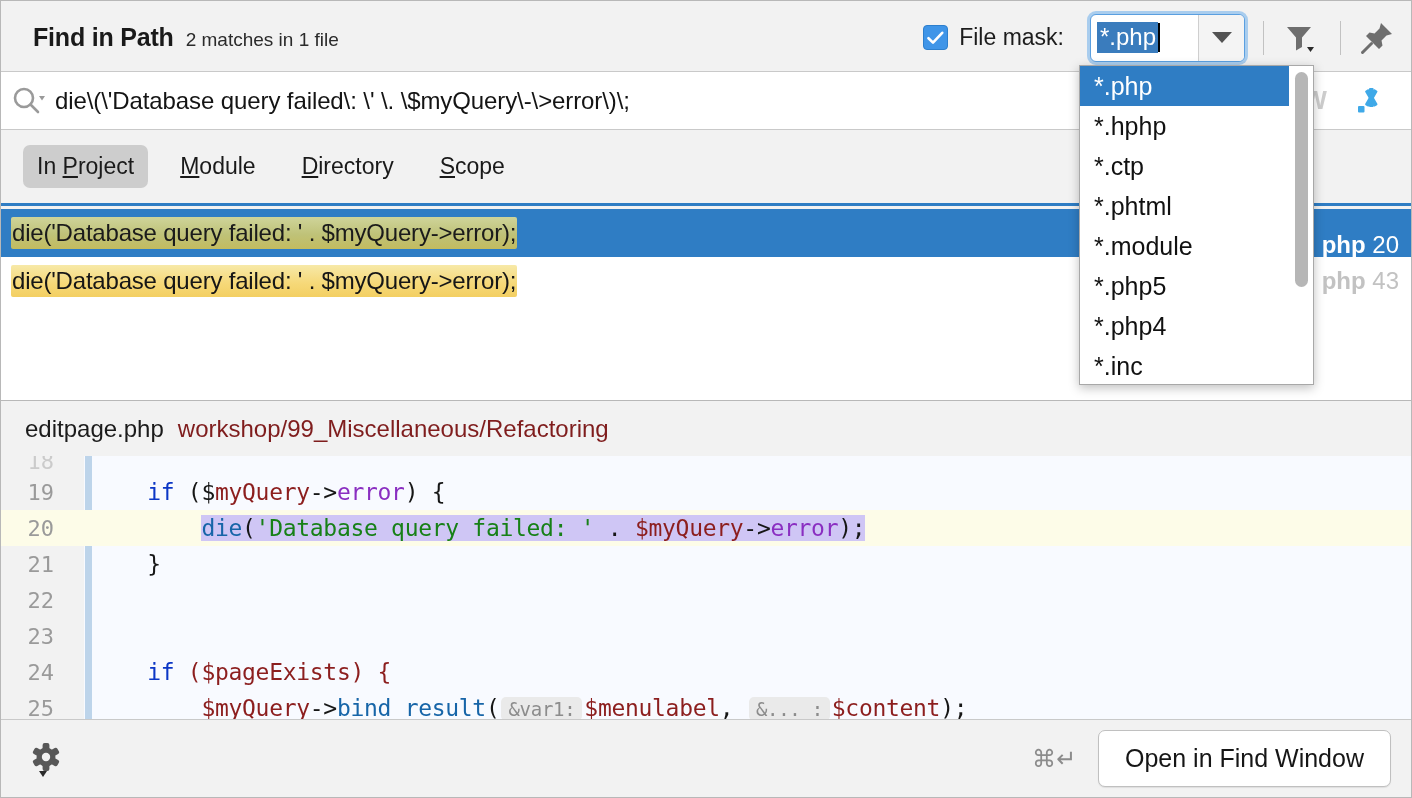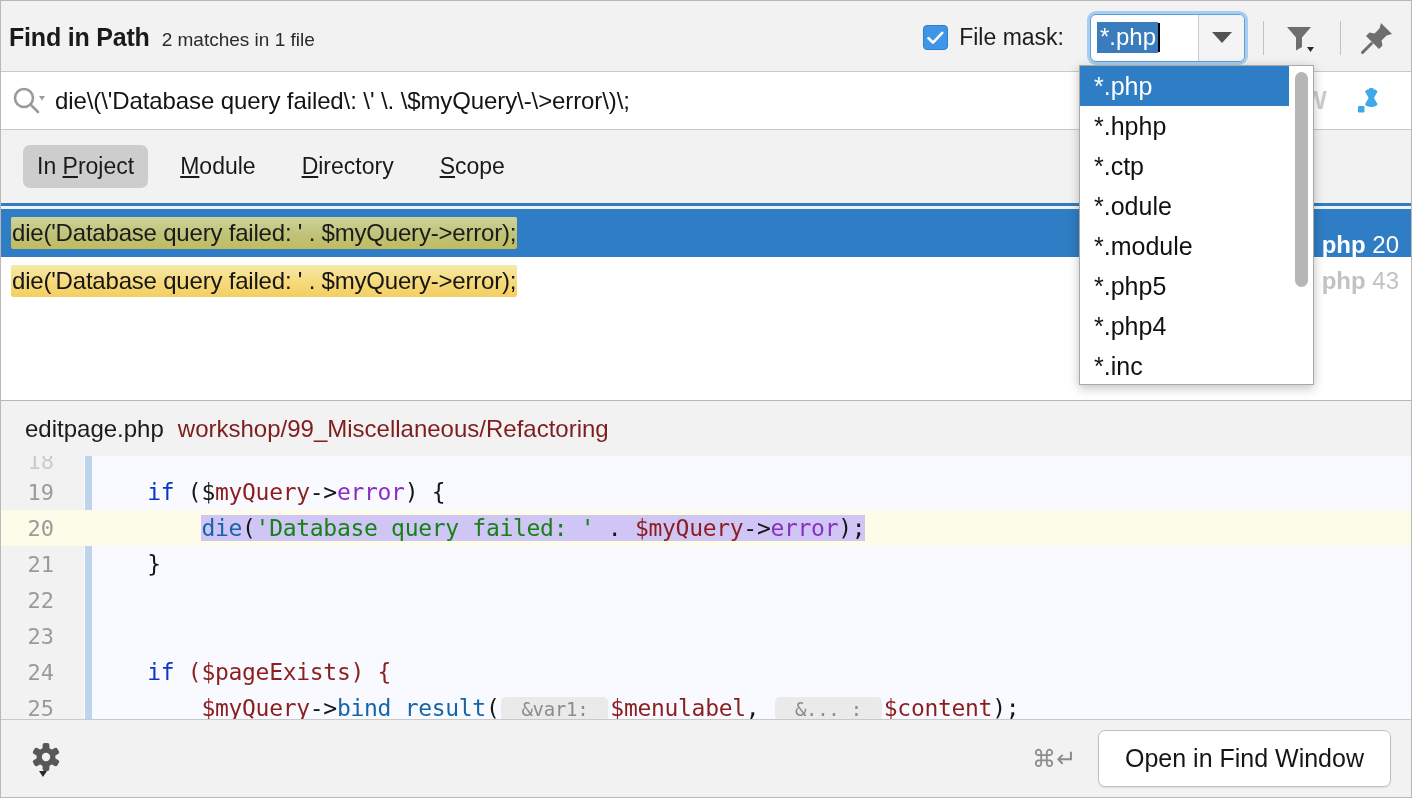--- a/index.html
+++ b/index.html
@@ -18,21 +18,21 @@
   }
 
   
   .titlebar {
     position: absolute; left: 0; top: 3px;
     width: 1412px; height: 68px;
     background: #f2f2f2;
     border-bottom: 1px solid #c9c9c9;
     display: flex; align-items: center;
   }
-  .title-left { display: flex; align-items: baseline; padding-left: 8px; }
+  .title-left { display: flex; align-items: baseline; padding-left: 32px; }
   .title-main {
     font-size: 25px; font-weight: bold; color: #1a1a1a;
     letter-spacing: -0.2px;
   }
   .title-sub {
     font-size: 19px; color: #2b2b2b; margin-left: 12px;
   }
   .title-right {
     margin-left: auto; display: flex; align-items: center;
     padding-right: 14px; height: 100%;
@@ -209,21 +209,21 @@
   .k  { color: #0b36c6; }      
   .v  { color: #8c1e1e; }      
   .p  { color: #8a2ec1; }      
   .s  { color: #178017; }      
   .fn { color: #1765a8; }      
   .n  { color: #0b36c6; }      
   .pl { color: #161616; }      
   .sel-code { background: #cfc6f5; }
   .hint {
     background: #eaeaea; color: #8c8c8c;
-    border-radius: 5px; padding: 1px 20px; font-size: 19px;
+    border-radius: 5px; padding: 1px 7px; font-size: 19px;
     margin: 0 2px;
   }
   .cline.partial { height: 18px; overflow: hidden; align-items: flex-end; }
   .cline.partial .lnum { color: #cbcbcb; }
 
   
   .bottom {
     position: absolute; left: 0; bottom: 0;
     width: 1412px; height: 78px;
     background: #f2f2f2;
@@ -438,21 +438,21 @@
       <span class="shortcut">⌘↵</span>
       <span class="btn-primary">Open in Find Window</span>
     </span>
   </div>
 
   <div class="dropdown">
     <div class="dd-scrolltrack"></div>
     <div class="dd-item sel">*.php</div>
     <div class="dd-item">*.hphp</div>
     <div class="dd-item">*.ctp</div>
-    <div class="dd-item">*.odule</div>
+    <div class="dd-item">*.phtml</div>
     <div class="dd-item">*.module</div>
     <div class="dd-item">*.php5</div>
     <div class="dd-item">*.php4</div>
     <div class="dd-item">*.inc</div>
     <div class="dd-scroll"></div>
   </div>
 
 </div>
 
 </body></html>

